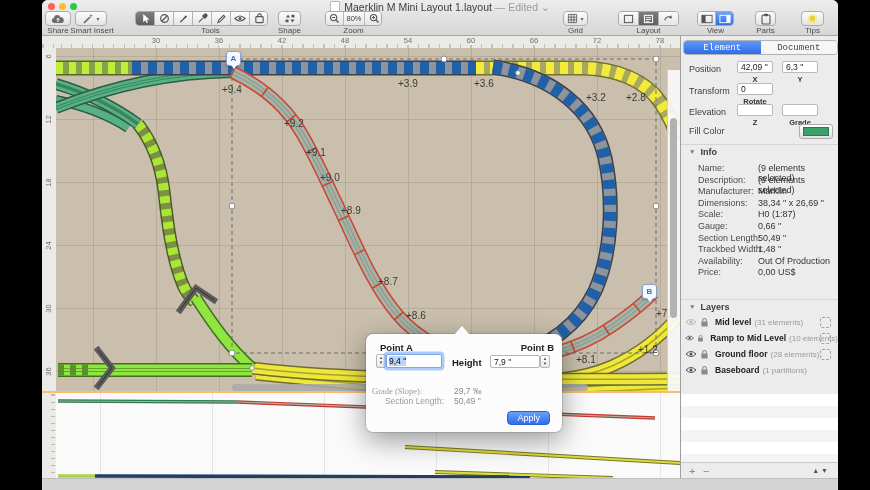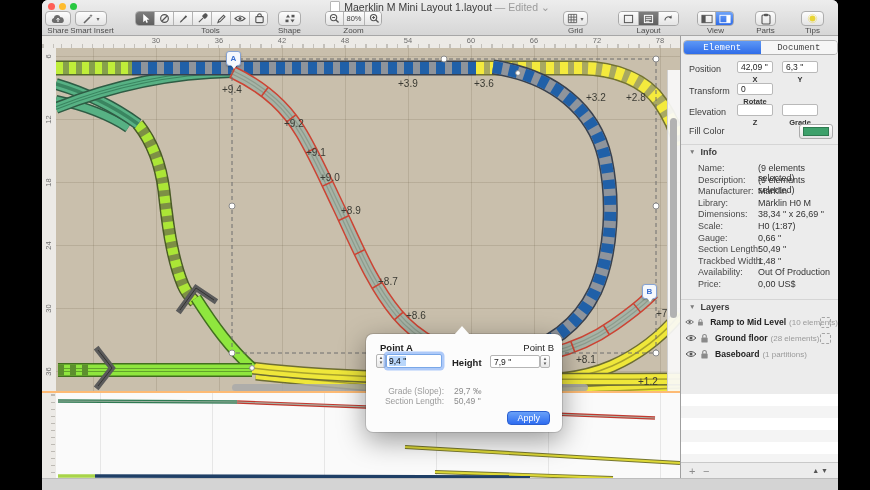--- a/index.html
+++ b/index.html
@@ -84,30 +84,30 @@
     background:repeating-linear-gradient(#ffffff 0 12px,#f4f4f4 12px 24px);}
   .rp-bottom{position:absolute;left:0;top:427px;width:100%;height:16px;background:#ececec;border-top:1px solid #c9c9c9;}
   .rp-bottom .plus,.rp-bottom .minus{position:absolute;top:2px;font-size:11px;color:#8b8b8b;}
   .rp-bottom .plus{left:8px;} .rp-bottom .minus{left:22px;}
   .rp-bottom .sort{position:absolute;right:8px;top:4px;font-size:7px;color:#555;letter-spacing:2px;}
   
   .dialog{position:absolute;left:324px;top:334px;width:196px;height:98px;background:#fcfcfc;border-radius:7px;
     box-shadow:0 8px 28px rgba(0,0,0,.4),0 0 0 1px rgba(0,0,0,.12);z-index:60;font-size:9px;}
   .dialog .arrow{position:absolute;left:88px;top:-8px;width:0;height:0;border:8px solid transparent;border-bottom:9px solid #fcfcfc;border-top:none;}
   .dlg-pa{position:absolute;left:14px;top:8px;font-weight:bold;font-size:9.5px;color:#222;}
-  .dlg-pb{position:absolute;right:8px;top:8px;font-weight:normal;font-size:9.5px;color:#222;}
+  .dlg-pb{position:absolute;right:8px;top:8px;font-weight:bold;font-size:9.5px;color:#222;}
   .stepper{position:absolute;width:10px;height:14px;border:1px solid #b5b5b5;border-radius:2px;background:linear-gradient(#fff,#e8e8e8);
     box-sizing:border-box;font-size:4.5px;line-height:5px;text-align:center;color:#555;}
   .dlg-inpA{position:absolute;left:20px;top:20px;width:56px;height:14px;background:#fff;border:1px solid #7aa8e8;border-radius:2px;
     box-shadow:0 0 0 2.5px rgba(110,160,245,.55);font-size:8.5px;line-height:13px;padding:0 2px;box-sizing:border-box;}
   .dlg-inpA .selTxt{background:#b8d6fb;}
   .dlg-height{position:absolute;left:86px;top:23px;font-weight:bold;font-size:9.5px;color:#222;}
   .dlg-inpB{position:absolute;left:124px;top:21px;width:50px;height:13px;background:#fff;border:1px solid #b5b5b5;border-radius:2px;
     font-size:8.5px;line-height:12px;padding:0 3px;box-sizing:border-box;color:#222;}
-  .dlg-glabel{position:absolute;left:6px;top:52px;width:72px;text-align:right;color:#9a9a9a;font-size:8.5px;}
+  .dlg-glabel{position:absolute;left:6px;top:52px;width:72px;color:#9a9a9a;font-size:8.5px;font-family:Liberation Serif, serif;}
   .dlg-gvalue{position:absolute;left:88px;top:52px;color:#8b8b8b;font-size:8.5px;}
   .dlg-slabel{position:absolute;left:6px;top:62px;width:72px;text-align:right;color:#9a9a9a;font-size:8.5px;}
   .dlg-svalue{position:absolute;left:88px;top:62px;color:#8b8b8b;font-size:8.5px;}
   .dlg-apply{position:absolute;right:12px;bottom:7px;padding:1px 9px;background:linear-gradient(#69a1f8,#2e6cf0);
     color:#fff;border:1px solid #2a5fd0;border-radius:4px;font-size:9px;}
   .footer{position:absolute;left:0;top:478px;width:100%;height:12px;background:#d4d4d4;border-top:1px solid #bdbdbd;}
   
   .tr{fill:none;stroke-linecap:butt;}
 </style>
 </head>
@@ -415,21 +415,21 @@
           <div class="ev-label" style="left: 264px; top: 124px;">+9.0</div>
           <div class="ev-label" style="left: 285px; top: 157px;">+8.9</div>
           <div class="ev-label" style="left: 322px; top: 228px;">+8.7</div>
           <div class="ev-label" style="left: 350px; top: 262px;">+8.6</div>
           <div class="ev-label" style="left: 520px; top: 306px;">+8.1</div>
           <div class="ev-label" style="left: 600px; top: 260px;">+7.9</div>
           <div class="ev-label" style="left: 342px; top: 30px;">+3.9</div>
           <div class="ev-label" style="left: 418px; top: 30px;">+3.6</div>
           <div class="ev-label" style="left: 530px; top: 32px; margin-top: 12px;">+3.2</div>
           <div class="ev-label" style="left: 570px; top: 44px;">+2.8</div>
-          <div class="ev-label" style="left: 582px; top: 328px;">+1.2</div>
+          <div class="ev-label" style="left: 582px; top: 296px;">+1.2</div>
         </div>
       <div id="markers">
           <div class="marker" style="left: 170px; top: 3px;">A</div>
           <div class="marker" style="left: 586px; top: 236px;">B</div>
         </div>
       <div class="vscroll">
           <div class="thumb"></div>
         </div>
       <div class="hscroll"></div>
     </div>
@@ -489,24 +489,20 @@
         </div>
         <div class="info-row">
           <span class="il">Description:</span>
           <span class="iv">(9 elements selected)</span>
         </div>
         <div class="info-row">
           <span class="il">Manufacturer:</span>
           <span class="iv">Märklin</span>
         </div>
         <div class="info-row">
-          <span class="il">Library:</span>
-          <span class="iv">Märklin H0 M</span>
-        </div>
-        <div class="info-row">
           <span class="il">Dimensions:</span>
           <span class="iv">38,34 " x 26,69 "</span>
         </div>
         <div class="info-row">
           <span class="il">Scale:</span>
           <span class="iv">H0  (1:87)</span>
         </div>
         <div class="info-row">
           <span class="il">Gauge:</span>
           <span class="iv">0,66 "</span>
@@ -525,20 +521,33 @@
         </div>
         <div class="info-row">
           <span class="il">Price:</span>
           <span class="iv">0,00 US$</span>
         </div>
       </div>
 
     <div class="divider" style="top:264px"></div>
     <div class="sec-head" style="top:267px"><span class="tri">▼</span><span>Layers</span></div>
     <div class="layer-rows" id="layer-rows">
+        <div class="layer-row">
+          <svg class="eye" width="12" height="8" viewBox="0 0 12 8" style="opacity: 0.35;">
+            <path d="M1,4 Q6,-1 11,4 Q6,9 1,4 Z" fill="none" stroke="#555" stroke-width="1"></path>
+            <circle cx="6" cy="4" r="1.5" fill="#555"></circle>
+          </svg>
+          <svg class="lock" width="9" height="11" viewBox="0 0 10 12">
+            <rect x="1.5" y="5" width="7" height="5.5" rx="1" fill="#8a8a8a"></rect>
+            <path d="M3,5.2 V3.5 a2,2 0 0 1 4,0 V5.2" stroke="#8a8a8a" stroke-width="1.2" fill="none"></path>
+          </svg>
+          <span class="lname">Mid level</span>
+          <span class="lcount">(31 elements)</span>
+          <span class="chk"></span>
+        </div>
         <div class="layer-row">
           <svg class="eye" width="12" height="8" viewBox="0 0 12 8">
             <path d="M1,4 Q6,-1 11,4 Q6,9 1,4 Z" fill="none" stroke="#555" stroke-width="1"></path>
             <circle cx="6" cy="4" r="1.5" fill="#555"></circle>
           </svg>
           <svg class="lock" width="9" height="11" viewBox="0 0 10 12">
             <rect x="1.5" y="5" width="7" height="5.5" rx="1" fill="#8a8a8a"></rect>
             <path d="M3,5.2 V3.5 a2,2 0 0 1 4,0 V5.2" stroke="#8a8a8a" stroke-width="1.2" fill="none"></path>
           </svg>
           <span class="lname">Ramp to Mid Level</span>

